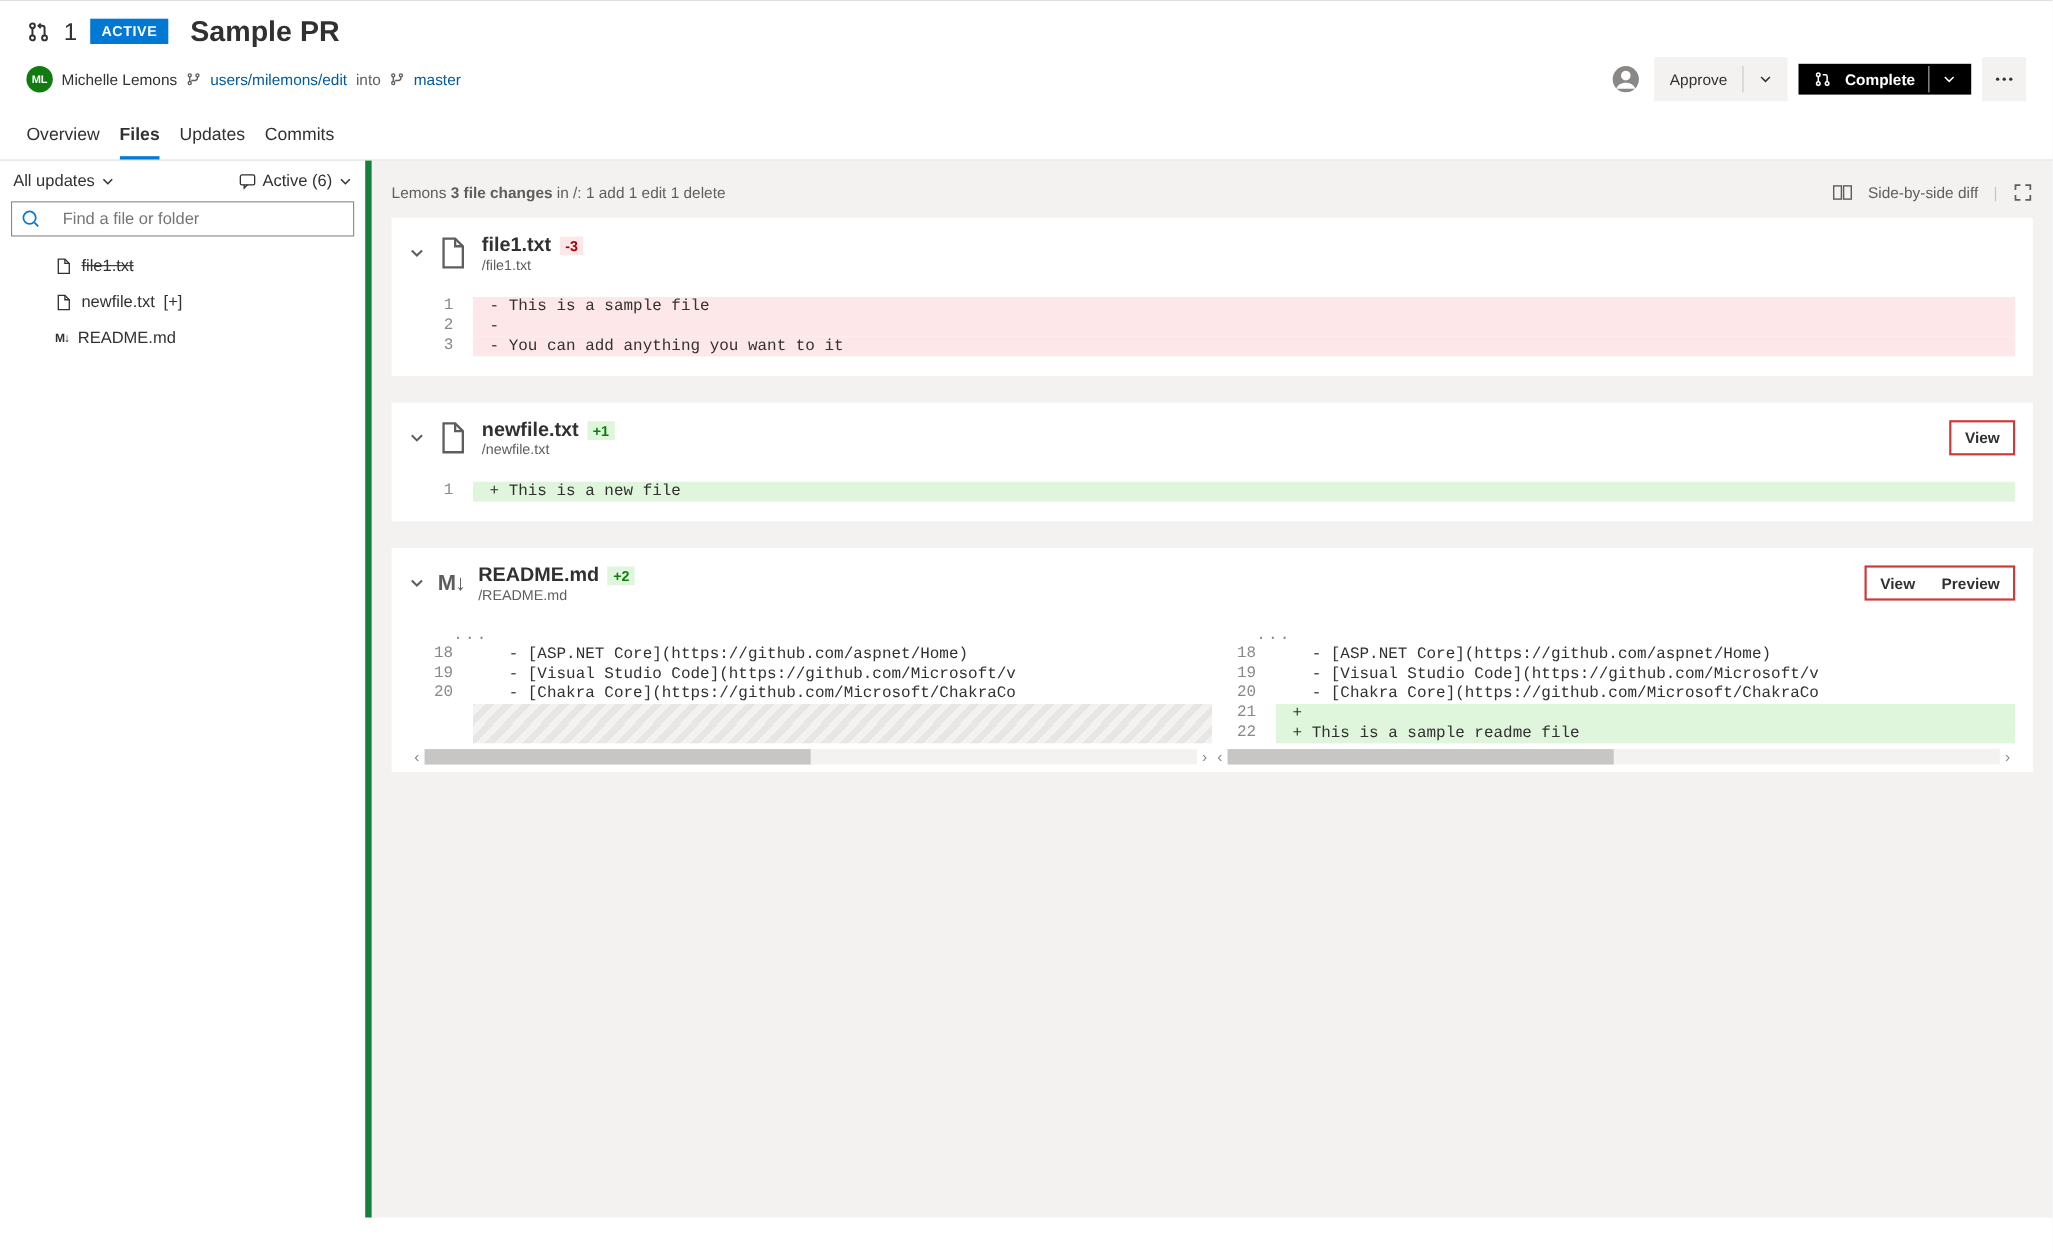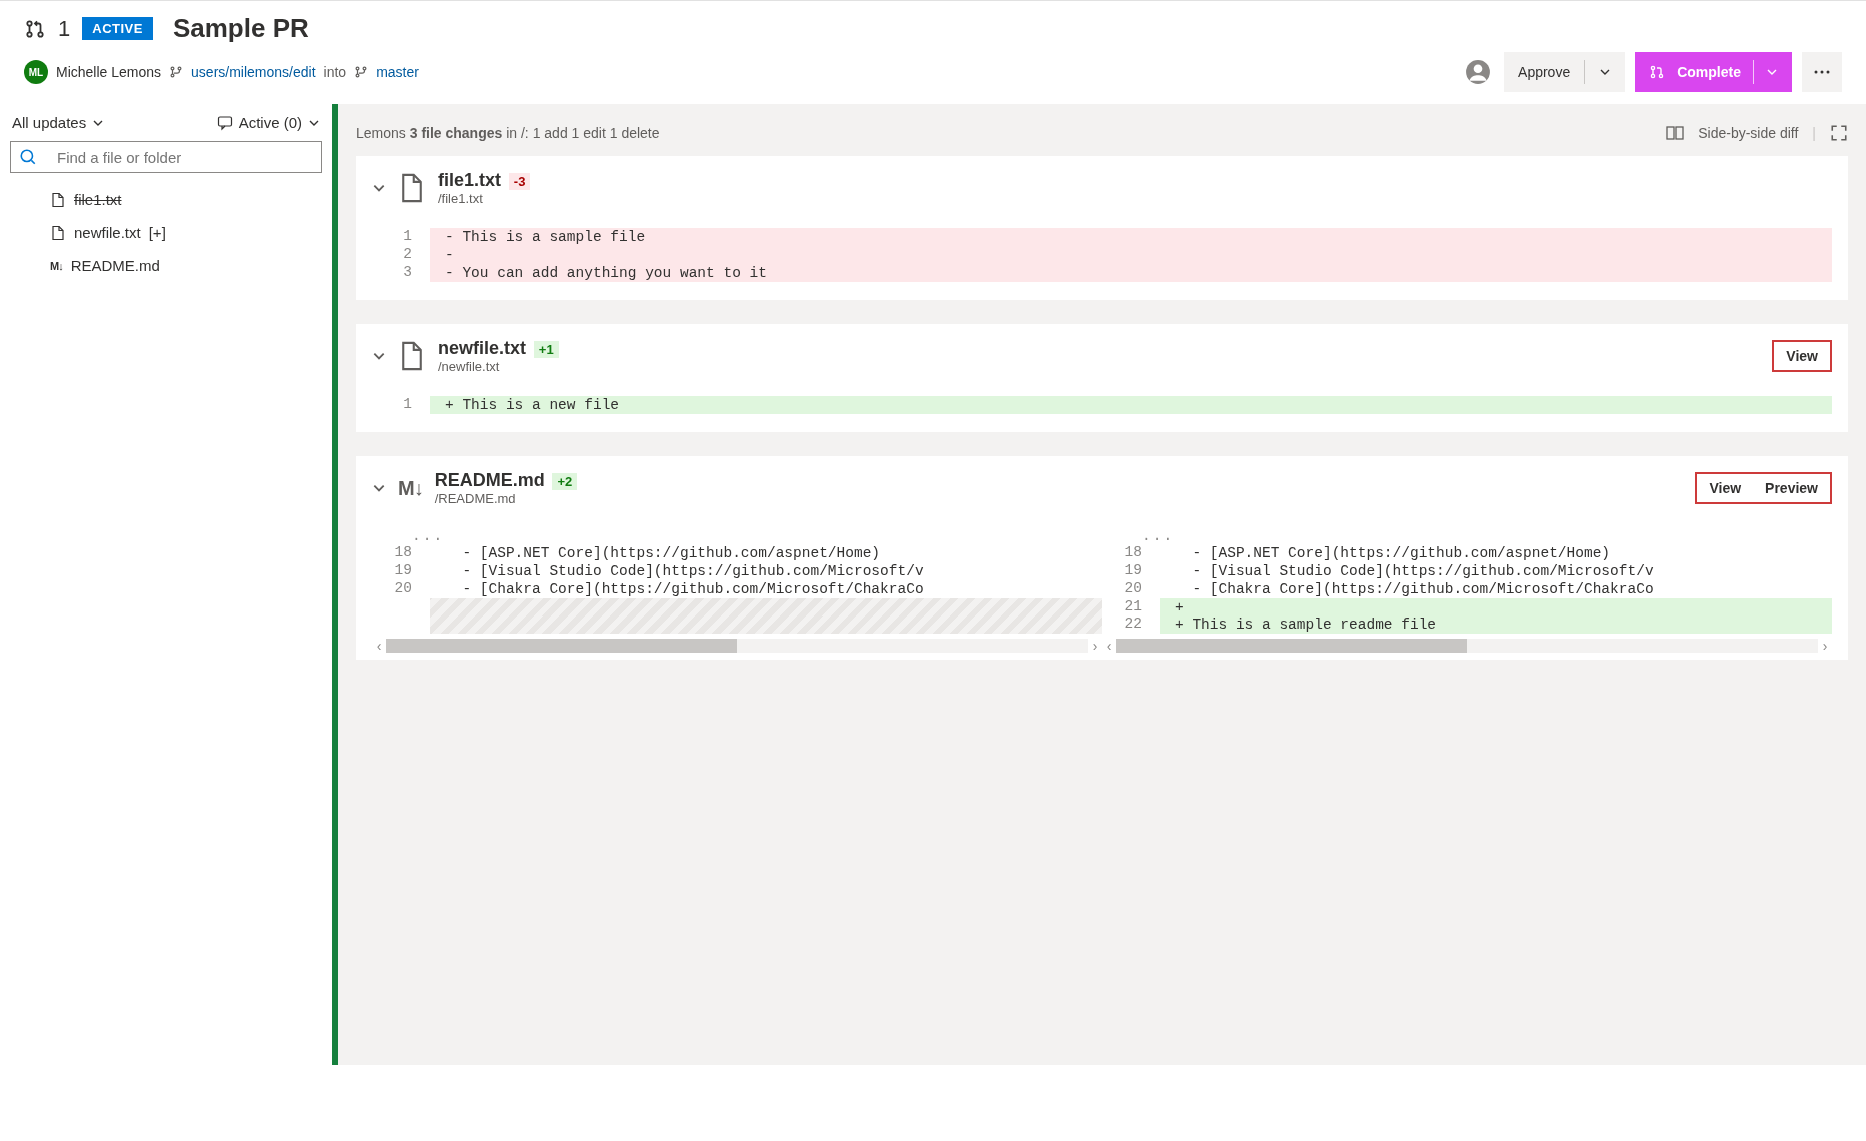--- a/index.html
+++ b/index.html
@@ -11,21 +11,21 @@
 .status-badge { background: #0078d4; color: #fff; padding: 4px 10px; font-size: 13px; font-weight: 600; letter-spacing: .5px; }
 .pr-title { font-size: 26px; font-weight: 600; margin-left: 8px; }
 .subheader { display: flex; align-items: center; padding: 0 24px 12px 24px; gap: 8px; justify-content: space-between; }
 .subheader-left { display: flex; align-items: center; gap: 8px; }
 .avatar { width: 24px; height: 24px; border-radius: 50%; background: #107c10; color: #fff; display: inline-flex; align-items: center; justify-content: center; font-size: 10px; font-weight: 600; }
 .branch-link { color: #005a9e; }
 .subheader-right { display: flex; align-items: center; gap: 10px; }
 .icon-btn { width: 32px; height: 32px; display: inline-flex; align-items: center; justify-content: center; cursor: pointer; border-radius: 2px; }
 .approve-btn { background: #f3f2f1; padding: 8px 14px; display: inline-flex; align-items: center; gap: 14px; cursor: pointer; height: 40px; }
 .divider-v { width: 1px; height: 24px; background: #c8c6c4; }
-.complete-btn { background: #d946ef; color: #fff; padding: 8px 14px; display: inline-flex; align-items: center; gap: 12px; cursor: pointer; height: 40px; }
+.complete-btn { background: #000000; color: #fff; padding: 8px 14px; display: inline-flex; align-items: center; gap: 12px; cursor: pointer; height: 28px; }
 .complete-btn .divider-v { background: #fff; opacity: .7; }
 .more-btn { background: #f3f2f1; width: 40px; height: 40px; display: inline-flex; align-items: center; justify-content: center; cursor: pointer; }
 .tabs { display: flex; gap: 18px; padding: 0 24px; border-bottom: 1px solid #dcdcdc; }
 .tab { padding: 10px 0; font-size: 16px; cursor: pointer; border-bottom: 3px solid transparent; }
 .tab.active { font-weight: 600; border-bottom-color: #0078d4; }
 .main { display: flex; height: calc(100vh - 180px); }
 .sidebar { width: 338px; border-right: 6px solid #15803d; display: flex; flex-direction: column; }
 .side-top { display: flex; justify-content: space-between; padding: 10px 12px; }
 .side-top-item { display: inline-flex; align-items: center; gap: 6px; cursor: pointer; font-size: 15px; }
 .search-box { margin: 0 10px 10px 10px; border: 1px solid #8a8886; display: flex; align-items: center; padding: 6px 8px; gap: 20px; }
@@ -131,37 +131,43 @@
       <span class="more-btn">
         <svg width="16" height="4" viewBox="0 0 16 4" fill="#323130">
             <circle cx="2" cy="2" r="1.5"></circle>
             <circle cx="8" cy="2" r="1.5"></circle>
             <circle cx="14" cy="2" r="1.5"></circle>
           </svg>
       </span>
     </div>
   </div>
 
+  <div class="tabs">
+    <div class="tab">Overview</div>
+    <div class="tab active">Files</div>
+    <div class="tab">Updates</div>
+    <div class="tab">Commits</div>
+  </div>
 </div>
 
 <div class="main">
   <div class="sidebar">
     <div class="side-top">
       <span class="side-top-item">
         <span>All updates</span>
         <svg width="12" height="12" viewBox="0 0 12 12" fill="none" stroke="#323130" stroke-width="1.4">
             <path d="M2 4l4 4 4-4"></path>
           </svg>
       </span>
       <span class="side-top-item">
         <svg width="16" height="16" viewBox="0 0 16 16" fill="none" stroke="#323130" stroke-width="1.2">
             <rect x="1.5" y="2" width="13" height="9" rx="1.5"></rect>
             <path d="M5 11v3l3-3"></path>
           </svg>
-        <span>Active (0)</span>
+        <span>Active (6)</span>
         <svg width="12" height="12" viewBox="0 0 12 12" fill="none" stroke="#323130" stroke-width="1.4">
             <path d="M2 4l4 4 4-4"></path>
           </svg>
       </span>
     </div>
     <div class="search-box">
       <svg width="18" height="18" viewBox="0 0 16 16" fill="none" stroke="#0078d4" stroke-width="1.4">
           <circle cx="7" cy="7" r="5"></circle>
           <path d="M11 11l3 3"></path>
         </svg>

